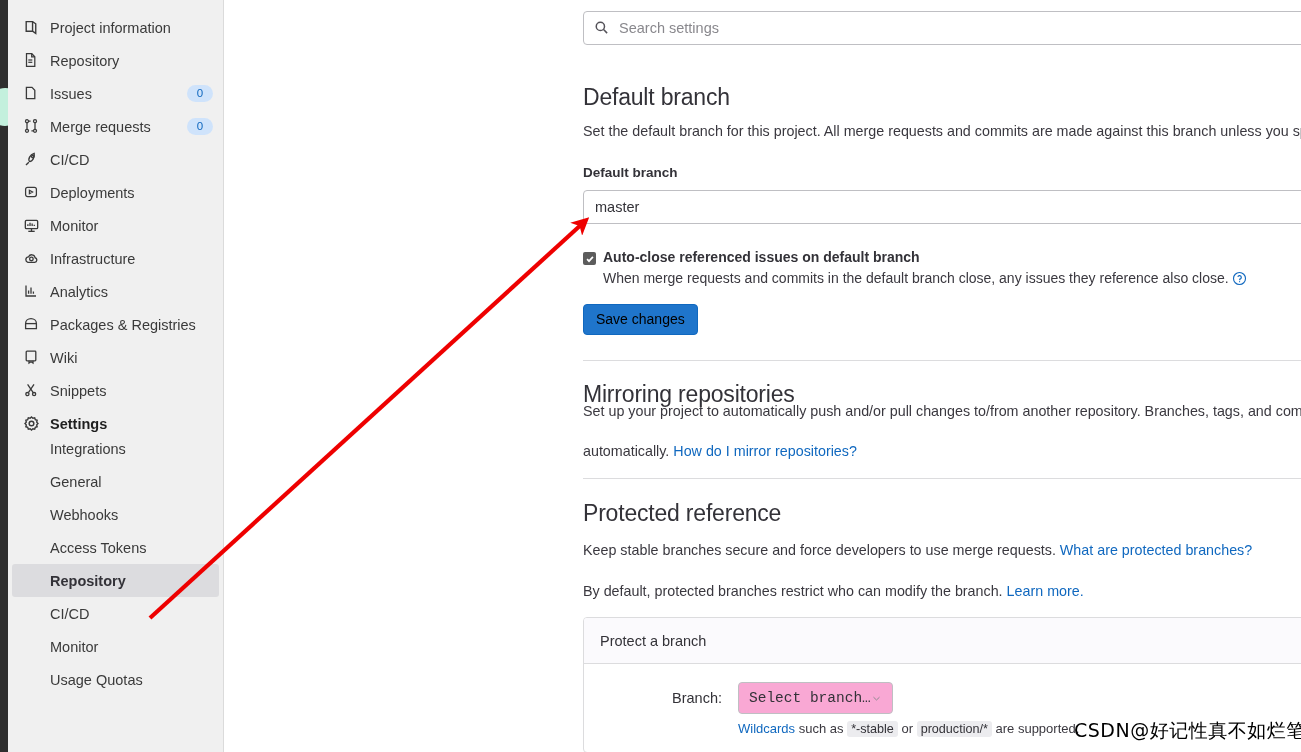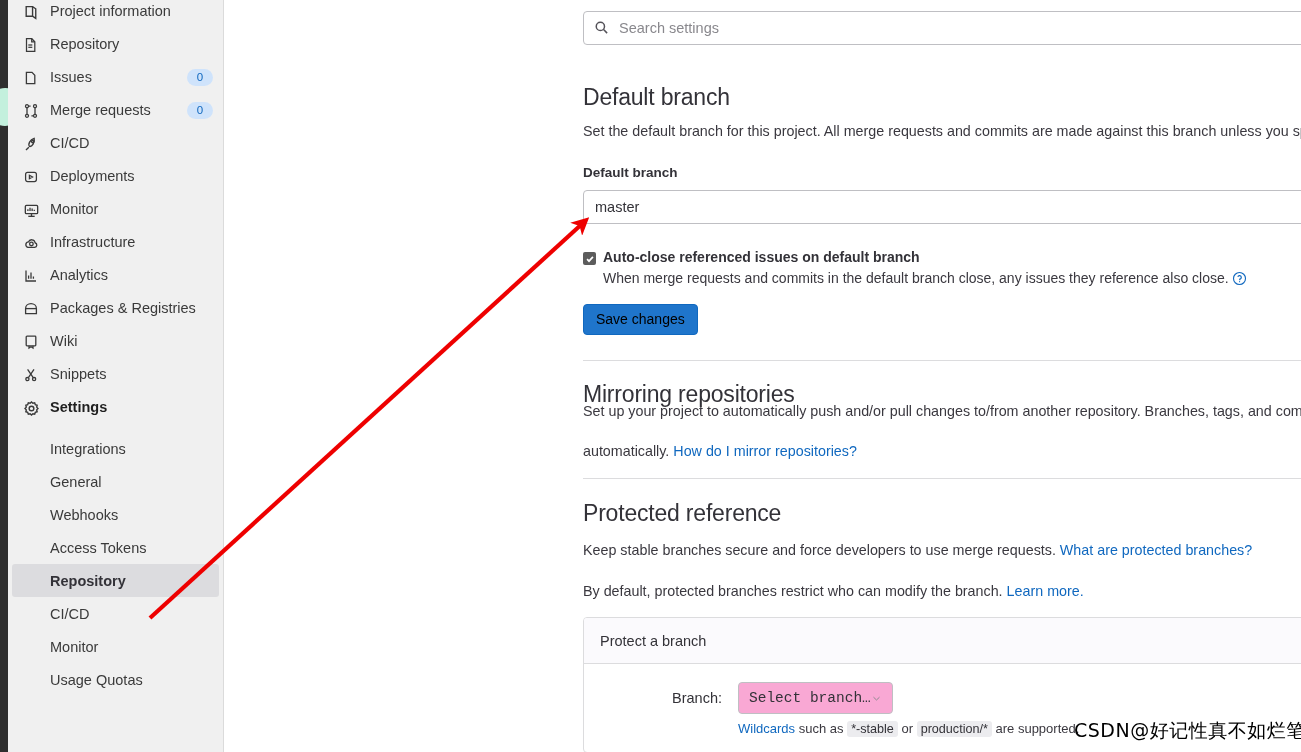--- a/index.html
+++ b/index.html
@@ -42,21 +42,21 @@
     left: 8px; top: 0;
     width: 216px; height: 752px;
     background: #f0f0f0;
     border-right: 1px solid #dbdbdb;
     overflow: hidden;
   }
 
   .nav-item {
     position: relative;
     display: flex;
-    align-items: flex-start;
+    align-items: flex-end;
     height: 33px;
     padding-left: 14px;
     padding-right: 10px;
     color: #3a3a3a;
     font-size: 14.5px;
     white-space: nowrap;
     cursor: pointer;
   }
   .nav-item .ico {
     width: 18px; height: 18px;

